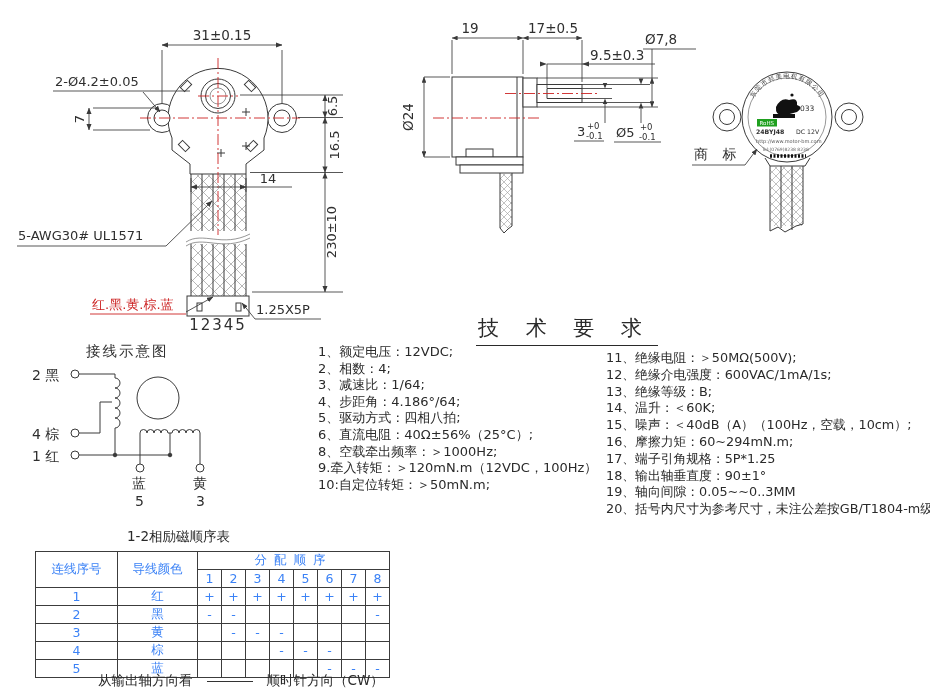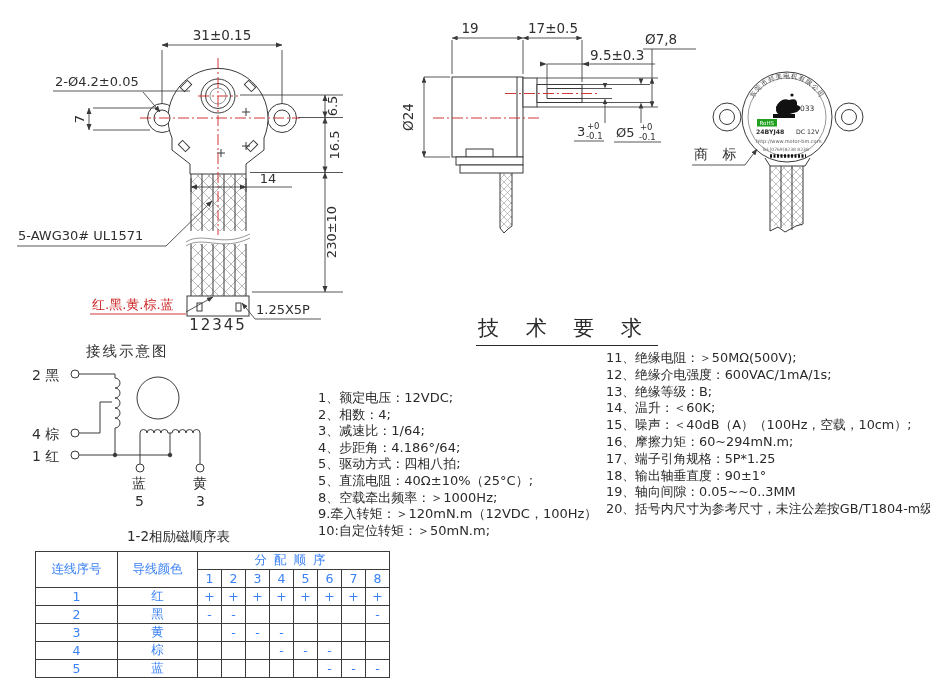--- a/index.html
+++ b/index.html
@@ -14,21 +14,21 @@
   .cl{stroke:#cc2222;stroke-width:0.9;fill:none;stroke-dasharray:11 3 2 3;}
   .redln{stroke:#cc2222;stroke-width:0.9;fill:none;}
   .arrow{fill:#3a3a3a;}
   .dt{font-size:13.5px;}
   .dts{font-size:13px;}
   .tol{font-size:8.5px;}
   .redtxt{fill:#cc2222;}
   .tech-title{position:absolute;left:476px;top:314px;font-size:21px;letter-spacing:10px;
               border-bottom:1.5px solid #2a2a2a;padding:0 6px 3px 2px;white-space:nowrap;}
   .tech-col{position:absolute;font-size:13px;line-height:16.6px;white-space:nowrap;}
-  .tech-col.l{left:318px;top:344px;margin-top:46px;}
+  .tech-col.l{left:318px;top:344px;}
   .tech-col.r{left:606px;top:350px;font-size:12.8px;line-height:16.8px;}
   .tbl-title{position:absolute;left:127px;top:528px;font-size:13.5px;}
   table.seq{position:absolute;left:35px;top:551px;border-collapse:collapse;table-layout:fixed;
             font-size:12.5px;text-align:center;color:#3b82f6;}
   table.seq td{border:1px solid #3c3c3c;padding:0;height:17px;overflow:hidden;}
   td.hdr1{height:18px;}
   td.seqhdr{letter-spacing:7px;margin-top:44px;}
   .footer{position:absolute;left:98px;top:672px;display:flex;align-items:flex-start;
           gap:14px;font-size:13.5px;white-space:nowrap;}
   .footer .dash{width:46px;border-top:1.6px solid #333;margin-top:9px;}
@@ -283,21 +283,21 @@
   </svg>
 
   <div class="tech-title">技 术 要 求</div>
 
   <div class="tech-col l">
     <div>1、额定电压：12VDC;</div>
     <div>2、相数：4;</div>
     <div>3、减速比：1/64;</div>
     <div>4、步距角：4.186°/64;</div>
     <div>5、驱动方式：四相八拍;</div>
-    <div>5、直流电阻：40Ω±10%（25°C）;</div>
+    <div>6、直流电阻：40Ω±56%（25°C）;</div>
     <div>8、空载牵出频率：＞1000Hz;</div>
     <div>9.牵入转矩：＞120mN.m（12VDC，100Hz）</div>
     <div>10:自定位转矩：＞50mN.m;</div>
   </div>
 
   <div class="tech-col r">
     <div>11、绝缘电阻：＞50MΩ(500V);</div>
     <div>12、绝缘介电强度：600VAC/1mA/1s;</div>
     <div>13、绝缘等级：B;</div>
     <div>14、温升：＜60K;</div>
@@ -396,14 +396,19 @@
       <td></td>
       <td></td>
       <td></td>
       <td>-</td>
       <td>-</td>
       <td>-</td>
     </tr>
   </tbody>
     </table>
 
+  <div class="footer">
+    <span>从输出轴方向看</span>
+    <div class="dash"></div>
+    <span>顺时针方向（CW）</span>
+  </div>
 
 </div>
 
 </body></html>

